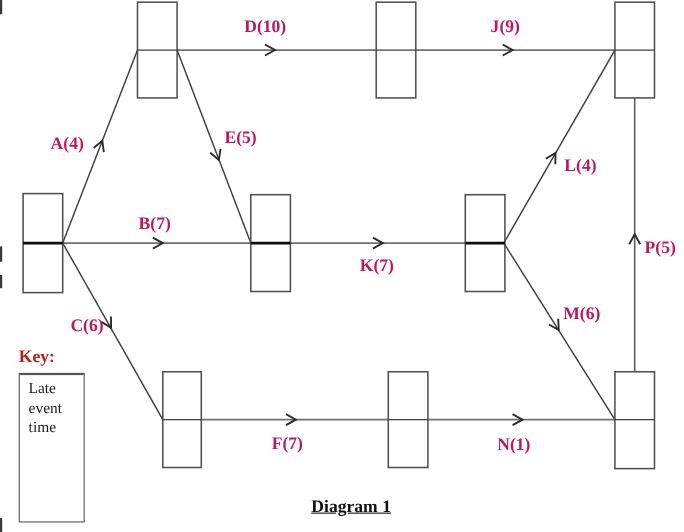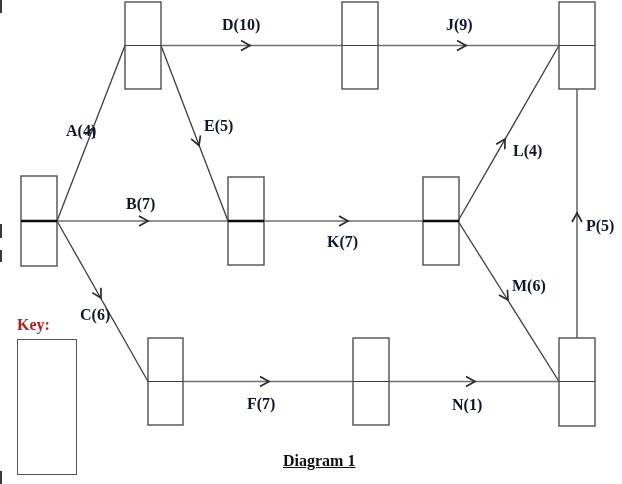--- a/index.html
+++ b/index.html
@@ -17,21 +17,21 @@
   .node-rect{fill:none;stroke:#4f4f4f;stroke-width:1.4;}
   .divider-thin{stroke:#3f3f3f;stroke-width:1.2;}
   .divider-bold{stroke:#0c0c0c;stroke-width:2.6;}
   .arrow{fill:none;stroke:#2a2a2a;stroke-width:1.7;stroke-linejoin:miter;}
   .artifact{fill:#3a3a3a;}
   .lbl{
     position:absolute;
     font-weight:bold;
     font-size:16px;
     line-height:16px;
-    color:#0f172a;
+    color:#be185d;
     white-space:nowrap;
   }
   .key-title{
     position:absolute;left:17px;top:317px;
     font-weight:bold;font-size:16px;line-height:16px;color:#b91c1c;
   }
   .key-box{
     position:absolute;left:17px;top:339px;
     width:60px;height:136px;
     border:1.5px solid #555;
@@ -130,32 +130,33 @@
         <rect class="node-rect" x="353" y="338" width="36" height="87"></rect>
         <line class="divider-thin" x1="353" y1="381.5" x2="389" y2="381.5"></line>
       </g>
       <g>
         <rect class="node-rect" x="559" y="338" width="36" height="88"></rect>
         <line class="divider-thin" x1="559" y1="381.5" x2="595" y2="381.5"></line>
       </g>
     </g>
   </svg>
 
-  <div class="lbl" style="left:46px;top:123px;margin-left:20px;">A(4)</div>
+  <div class="lbl" style="left:46px;top:123px;">A(4)</div>
   <div class="lbl" style="left:126px;top:196px;">B(7)</div>
-  <div class="lbl" style="left:64px;top:307px;margin-left:16px;">C(6)</div>
+  <div class="lbl" style="left:64px;top:289px;">C(6)</div>
   <div class="lbl" style="left:222px;top:17px;">D(10)</div>
   <div class="lbl" style="left:204px;top:118px;">E(5)</div>
   <div class="lbl" style="left:247px;top:396px;">F(7)</div>
   <div class="lbl" style="left:446px;top:17px;">J(9)</div>
   <div class="lbl" style="left:327px;top:234px;">K(7)</div>
   <div class="lbl" style="left:513px;top:143px;text-align:center;">L(4)</div>
   <div class="lbl" style="left:512px;top:278px;">M(6)</div>
   <div class="lbl" style="left:452px;top:397px;">N(1)</div>
   <div class="lbl" style="left:586px;top:218px;">P(5)</div>
 
   <div class="key-title">Key:</div>
   <div class="key-box">
+    <div class="key-cell key-cell-bottom">Late event time</div>
   </div>
 
   <div class="caption">Diagram 1</div>
 
 </div>
 
 </body></html>

